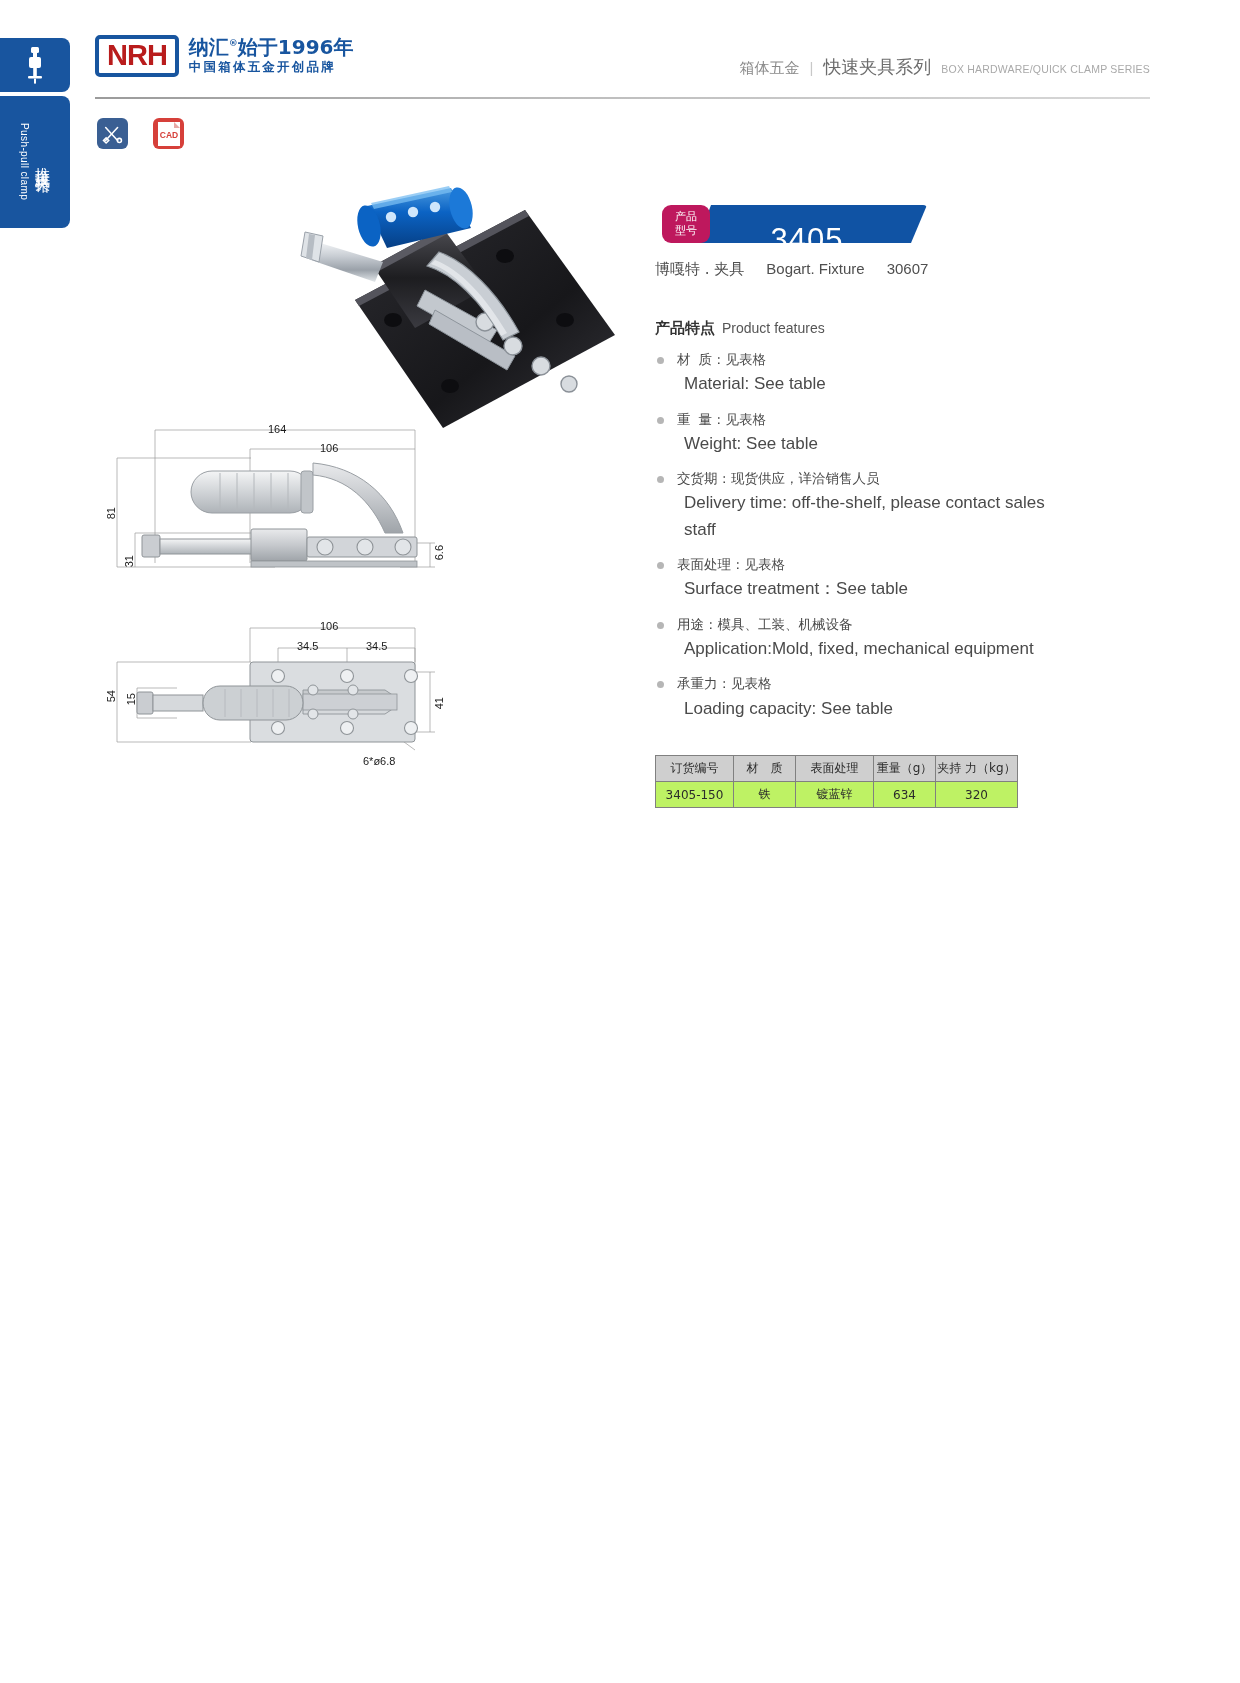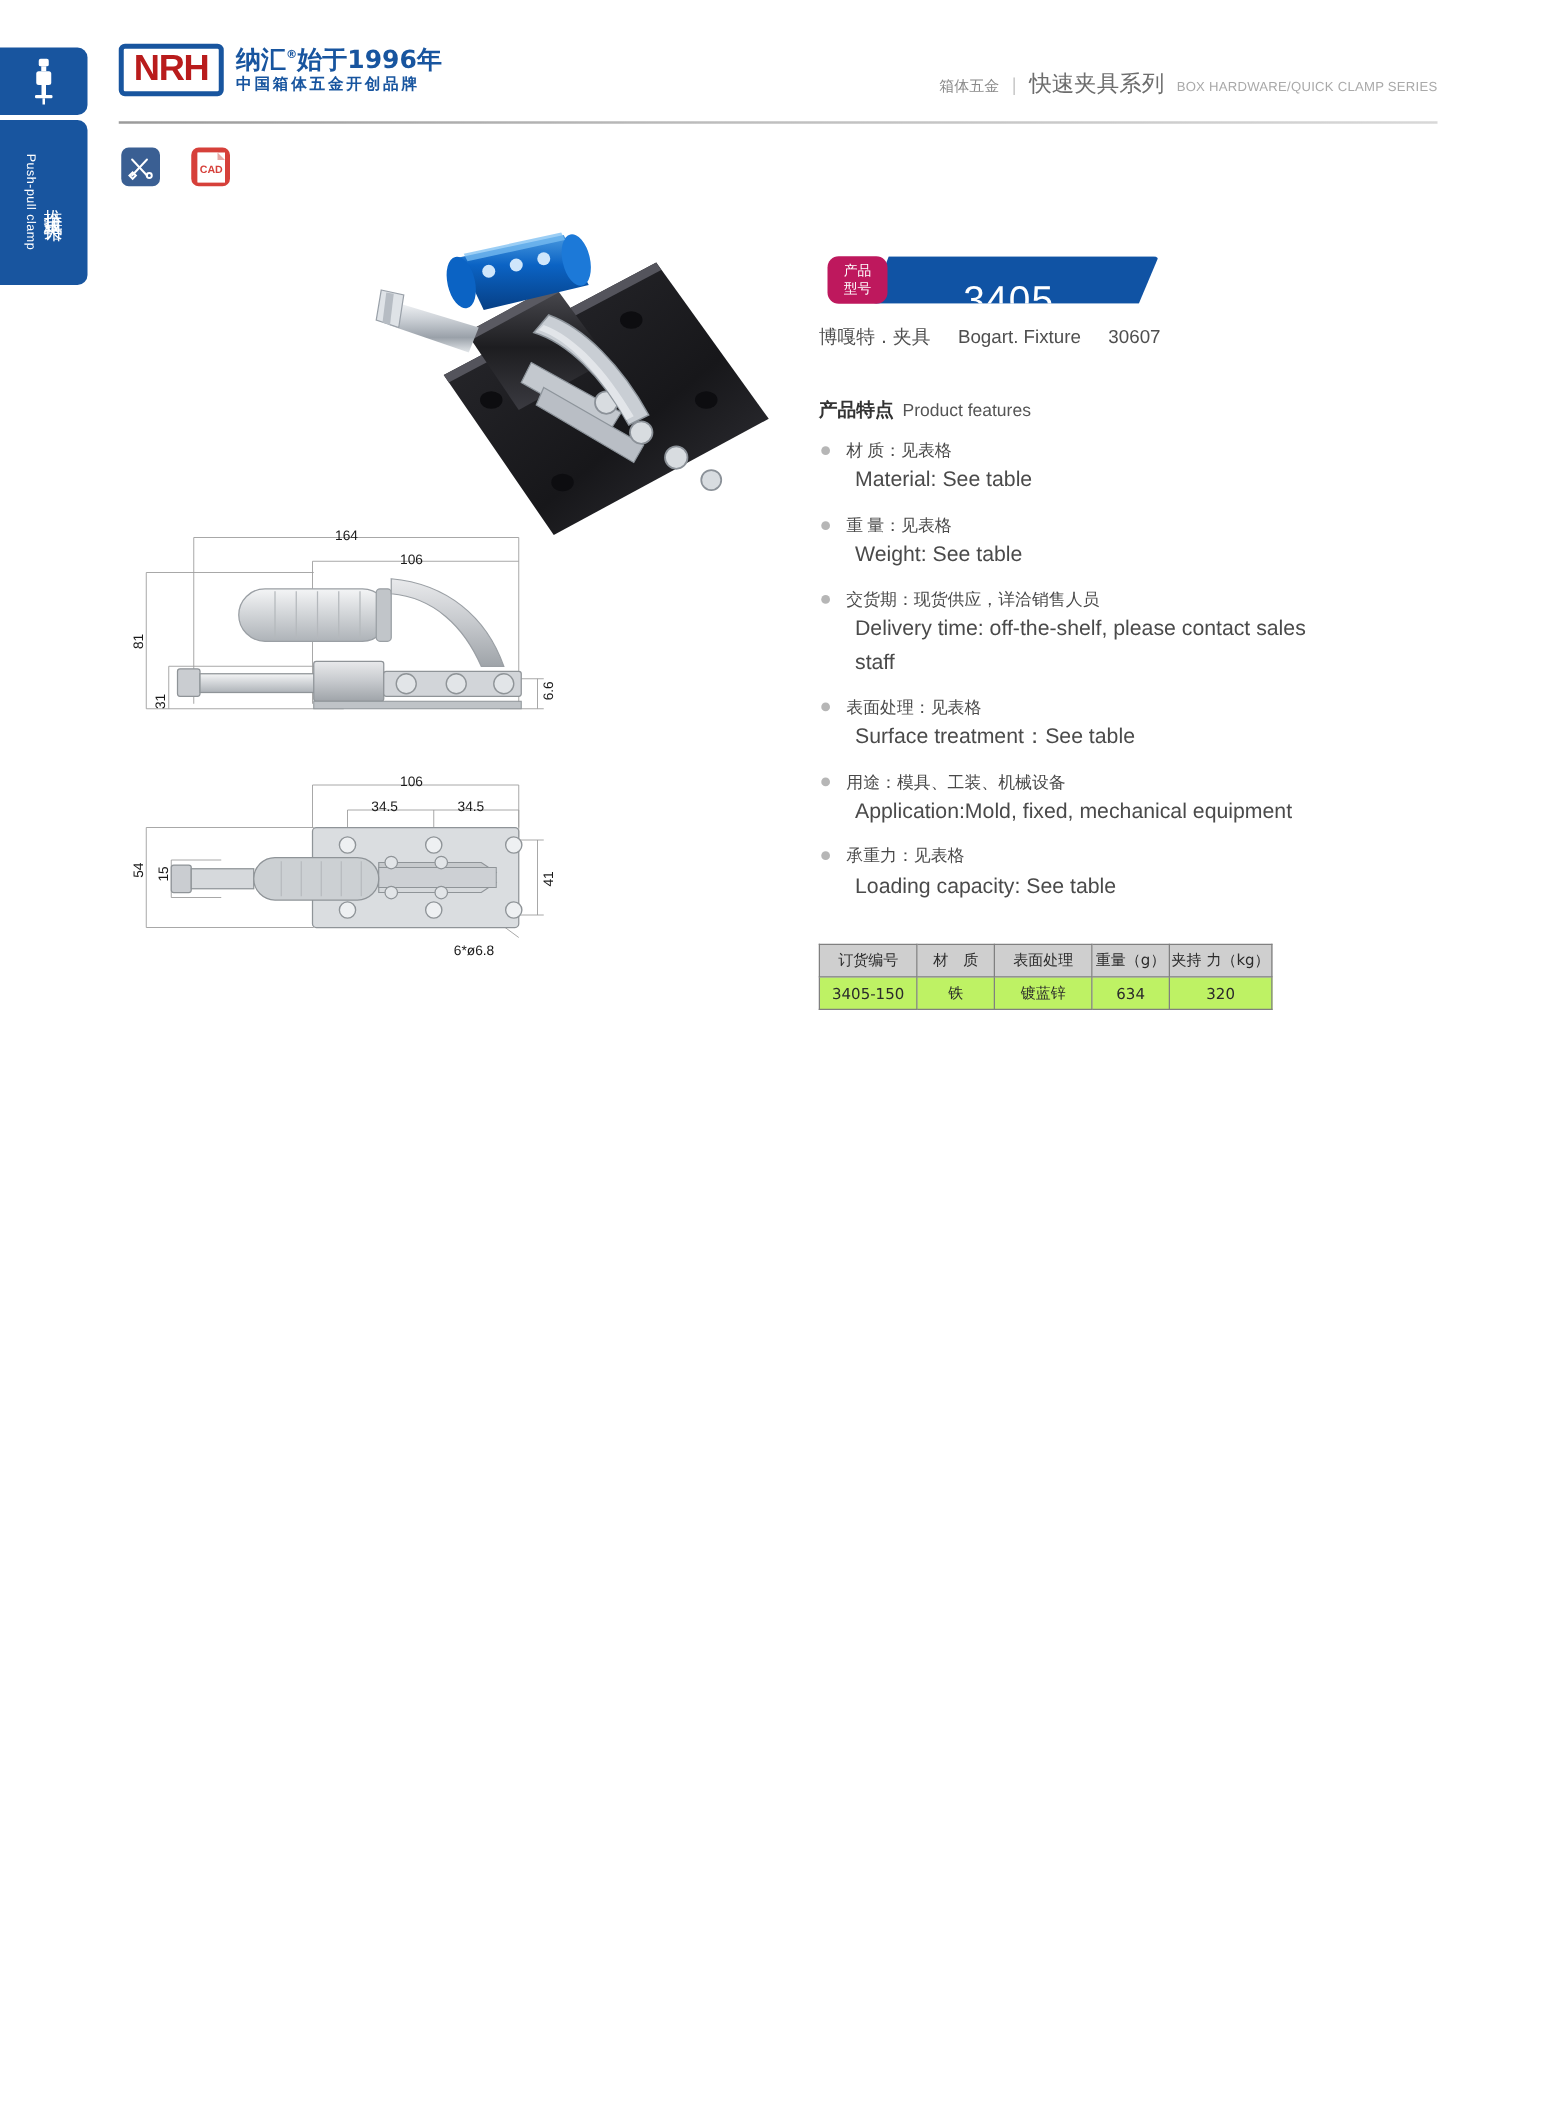--- a/index.html
+++ b/index.html
@@ -85,21 +85,21 @@
     color: #18559f;
     letter-spacing: 2.2px;
     line-height: 1.3;
     white-space: nowrap;
   }
   .header-right {
     position: absolute; right: 0; top: 22px;
     display: flex; align-items: baseline; gap: 10px;
     white-space: nowrap;
   }
-  .hr-cn1 { font-family: "DejaVu Sans", sans-serif; font-size: 12px; color: #8a8a8a; }
+  .hr-cn1 { font-family: "DejaVu Sans", sans-serif; font-size: 15px; color: #8a8a8a; }
   .hr-bar { color: #c8c8c8; font-size: 15px; }
   .hr-cn2 { font-family: "DejaVu Sans", sans-serif; font-size: 18px; color: #6d6d6d; }
   .hr-en  { font-size: 10.5px; color: #a9a9a9; letter-spacing: 0.2px; }
 
   .header-rule {
     position: absolute;
     left: 95px; top: 97px;
     width: 1055px; height: 2px;
     background: linear-gradient(to right, #9b9b9b 0%, #bdbdbd 45%, #d8d8d8 100%);
   }
@@ -184,21 +184,21 @@
   }
   .features-title .en { font-size: 14px; color: #555; }
 
   .feature { margin-top: 13px; position: relative; padding-left: 22px; }
   .feature .bullet {
     position: absolute; left: 2px; top: 6px;
     width: 7px; height: 7px; border-radius: 50%;
     background: #b6b6b6;
   }
   .feature .cn {
-    font-family: Liberation Serif, serif;
+    font-family: Liberation Mono, monospace;
     font-size: 13.5px; color: #4a4a4a; line-height: 1.5;
   }
   .feature .en {
     font-size: 17px; color: #4a4a4a;
     line-height: 1.55; padding-left: 7px;
   }
 
   
   .spec-table {
     position: absolute; left: 655px; top: 755px;

